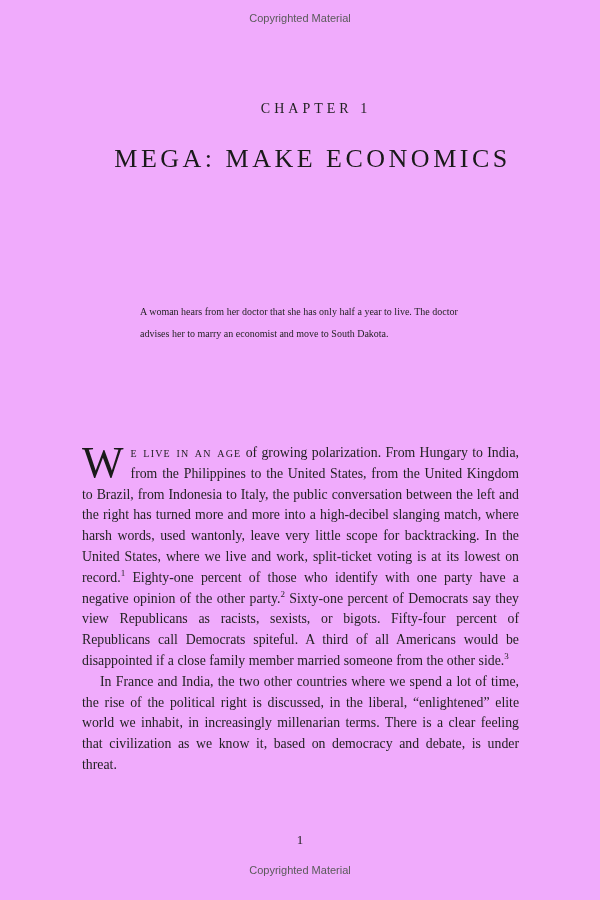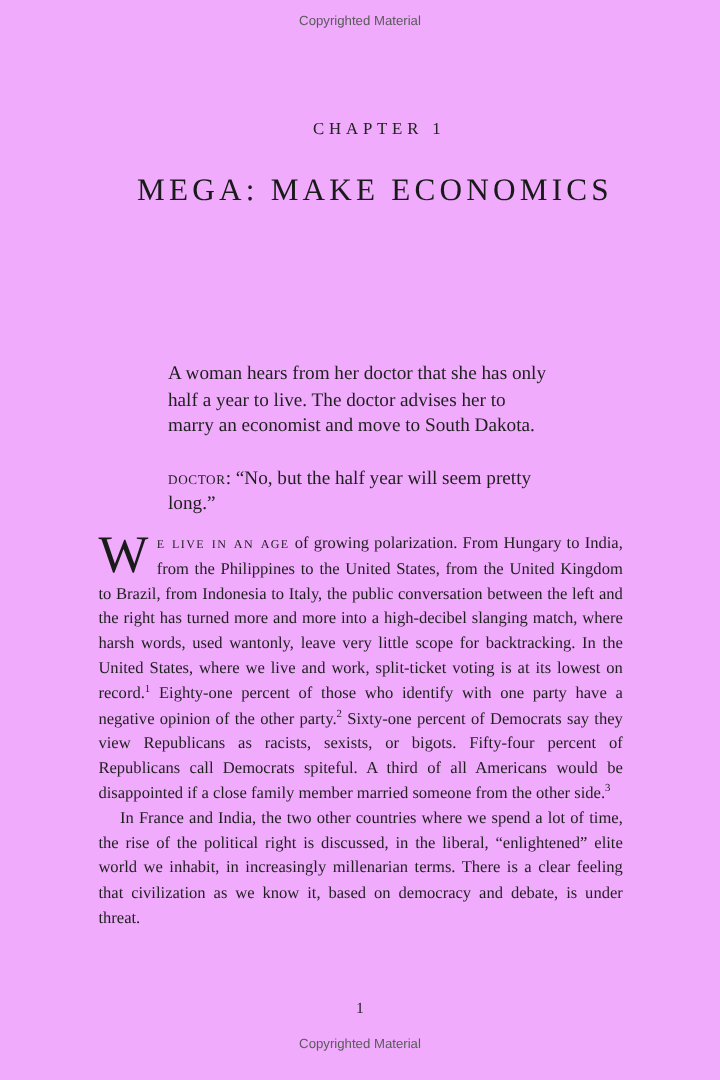--- a/index.html
+++ b/index.html
@@ -49,21 +49,21 @@
     letter-spacing: 3.5px;
     line-height: 42px;
     color: #1a1a1a;
   }
   .title-line { display: block; padding-left: 25px; }
   .epigraph {
     position: absolute;
     top: 301px;
     left: 140px;
     width: 322px;
-    font-size: 16px;
+    font-size: 10px;
     line-height: 21.5px;
     text-align: left;
   }
   .epigraph-intro { margin: 0 0 22px 0; }
   .dialog-line { margin: 0; }
   .sc { font-variant: small-caps; }
   .speaker { letter-spacing: 0.5px; }
   .body-text {
     position: absolute;
     top: 443px;
@@ -106,21 +106,20 @@
   <div class="copyright top">Copyrighted Material</div>
 
   <div class="chapter-label">CHAPTER 1</div>
 
   <h1 class="title">
     <span class="title-line">MEGA: MAKE ECONOMICS</span>
   </h1>
 
   <div class="epigraph">
     <p class="epigraph-intro">A woman hears from her doctor that she has only half a year to live. The doctor advises her to marry an economist and move to South Dakota.</p>
-    <p class="dialog-line"><span class="sc speaker">doctor</span><span>: “No, but the half year will seem pretty long.”</span></p>
   </div>
 
   <div class="body-text">
     <p class="para"><span class="dropcap">W</span><span class="sc opening">e live in an age</span><span> of growing polarization. From Hungary to India, from the Philippines to the United States, from the United Kingdom to Brazil, from Indonesia to Italy, the public conversation between the left and the right has turned more and more into a high-decibel slanging match, where harsh words, used wantonly, leave very little scope for backtracking. In the United States, where we live and work, split-ticket voting is at its lowest on record.</span><sup class="footnote">1</sup><span> Eighty-one percent of those who identify with one party have a negative opinion of the other party.</span><sup class="footnote">2</sup><span> Sixty-one percent of Democrats say they view Republicans as racists, sexists, or bigots. Fifty-four percent of Republicans call Democrats spiteful. A third of all Americans would be disappointed if a close family member married someone from the other side.</span><sup class="footnote">3</sup></p>
     <p class="para">In France and India, the two other countries where we spend a lot of time, the rise of the political right is discussed, in the liberal, “enlightened” elite world we inhabit, in increasingly millenarian terms. There is a clear feeling that civilization as we know it, based on democracy and debate, is under threat.</p>
   </div>
 
   <div class="page-number">1</div>
 
   <div class="copyright bottom">Copyrighted Material</div>

